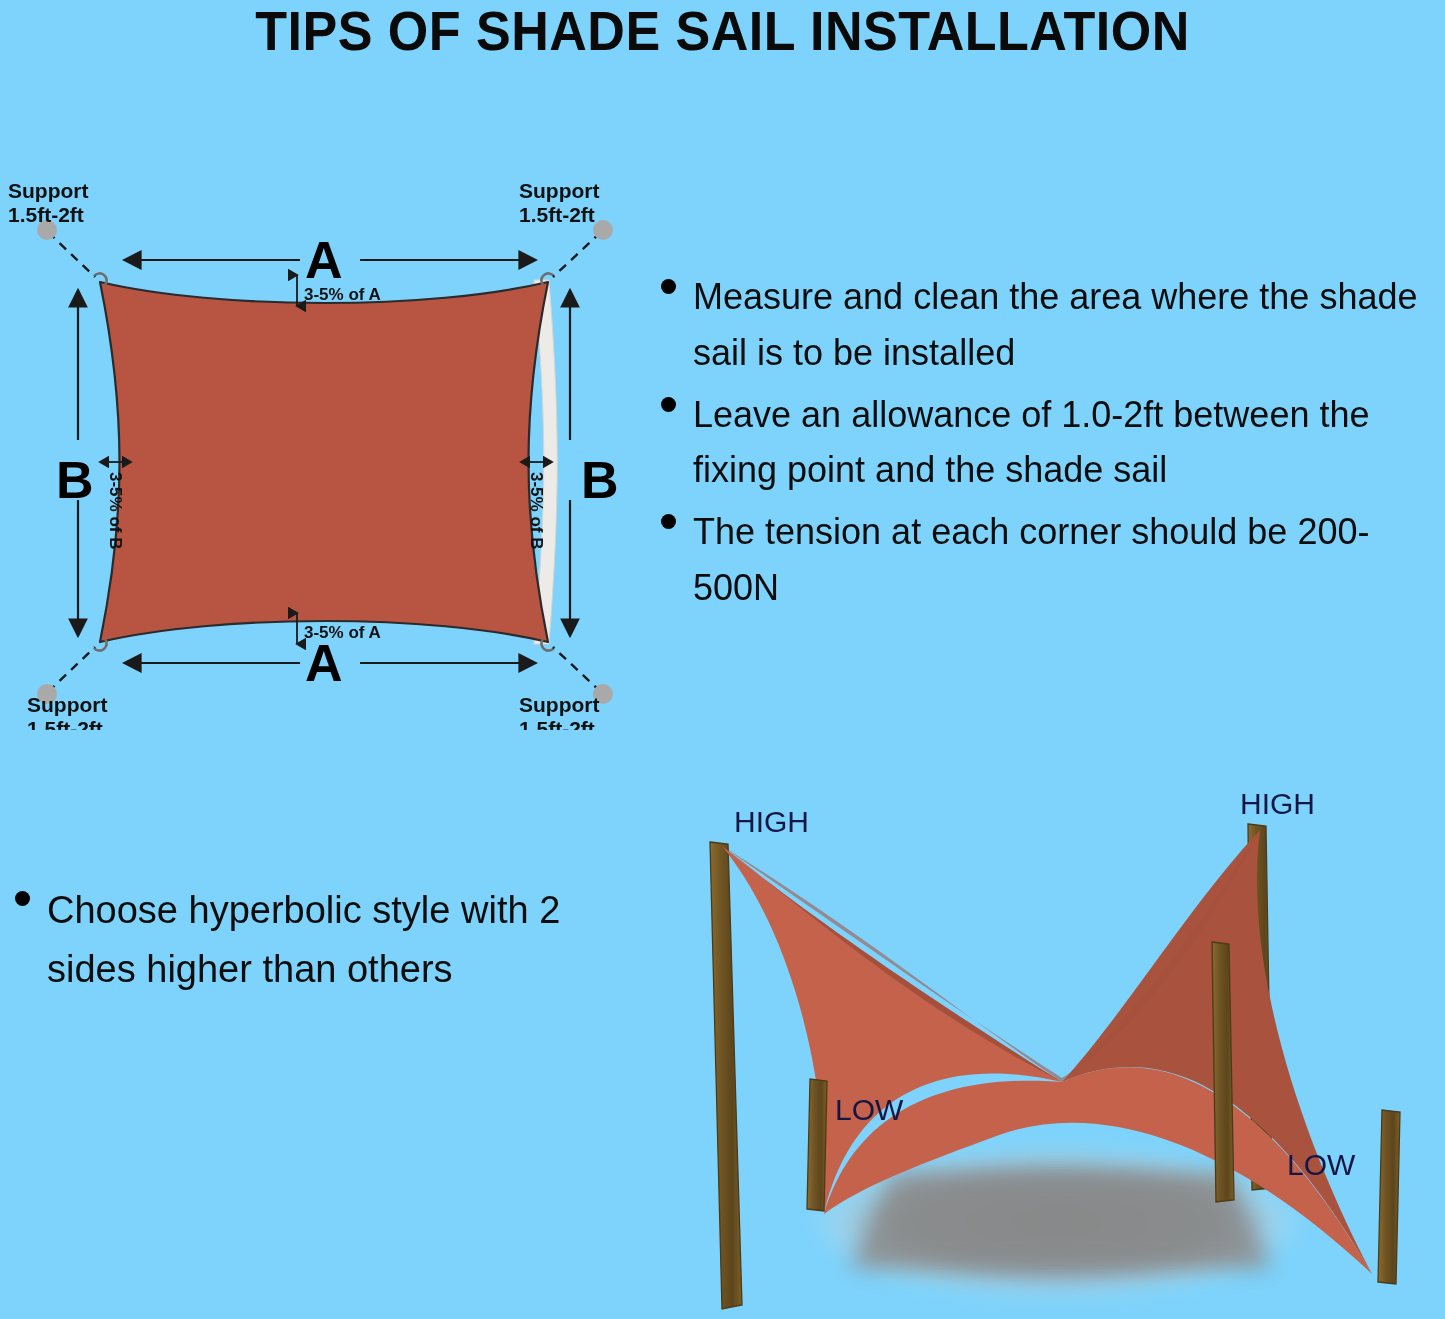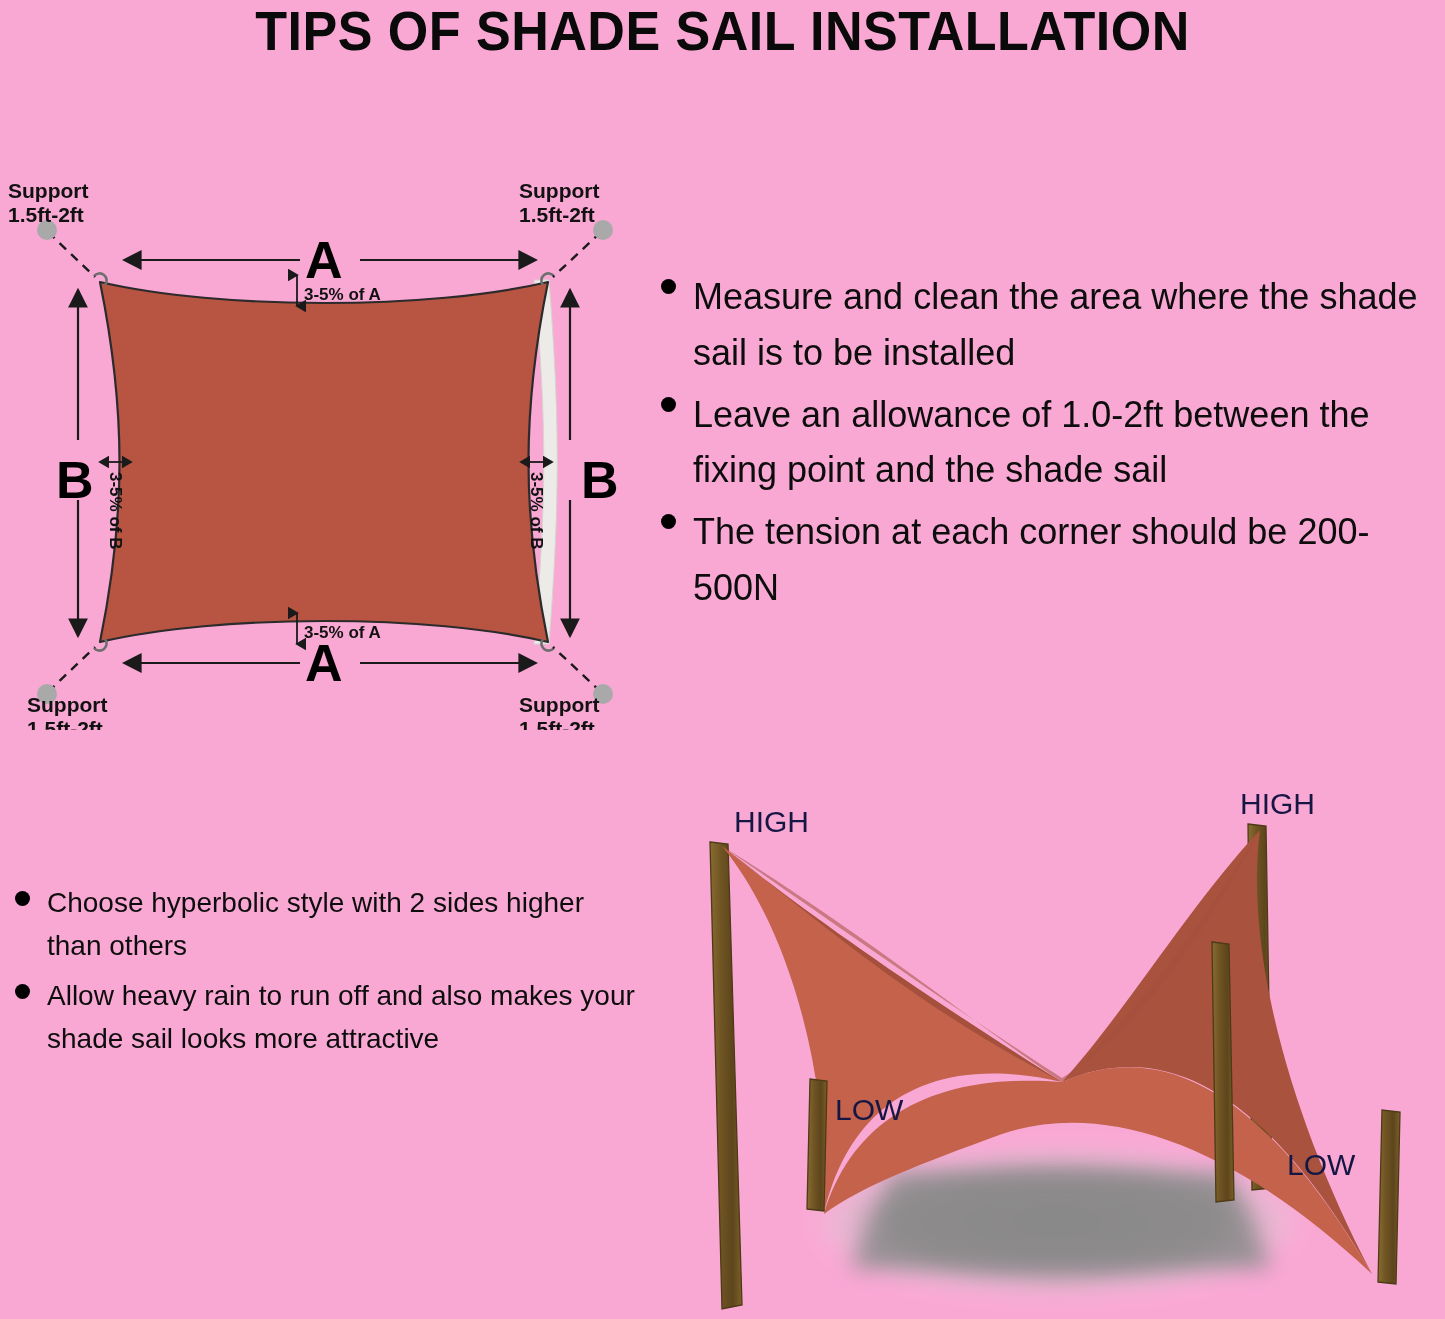--- a/index.html
+++ b/index.html
@@ -8,21 +8,21 @@
     background: #ffffff;
   }
   body {
     font-family: "Liberation Sans", sans-serif;
     color: #000;
   }
   #page {
     position: relative;
     width: 1445px;
     height: 1319px;
-    background: #f9a8d4;
+    background: #7dd3fc;
     overflow: hidden;
   }
 
   
   #title {
     position: absolute;
     left: 0;
     top: 0;
     width: 1445px;
     height: 62px;
@@ -104,21 +104,21 @@
     font-size: 36px;
     line-height: 1.55;
   }
 
   #hyper-list {
     left: 0px;
     top: 880px;
     width: 640px;
   }
   #hyper-list .bullet-text {
-    font-size: 28px;
+    font-size: 38px;
     line-height: 1.55;
   }
 </style>
 </head>
 <body>
 
 <div id="page">
 
   <div id="title">TIPS OF SHADE SAIL INSTALLATION</div>
 
@@ -249,23 +249,20 @@
       <span class="bullet-text">Leave an allowance of 1.0-2ft between the fixing point and the shade sail</span>
     </li>
     <li>
       <span class="bullet-text">The tension at each corner should be 200-500N</span>
     </li>
   </ul>
 
   <ul id="hyper-list" class="bullet-list">
     <li>
       <span class="bullet-text">Choose hyperbolic style with 2 sides higher than others</span>
-    </li>
-    <li>
-      <span class="bullet-text">Allow heavy rain to run off and also makes your shade sail looks more attractive</span>
     </li>
   </ul>
 
   <svg id="hypar-diagram" class="diagram-svg" width="773" height="537" viewBox="0 0 773 537">
 
     <defs>
       <linearGradient id="woodGrad" x1="0" y1="0" x2="1" y2="0">
         <stop offset="0%" stop-color="#8a6c30"></stop>
         <stop offset="35%" stop-color="#6f5423"></stop>
         <stop offset="70%" stop-color="#5d451c"></stop>

